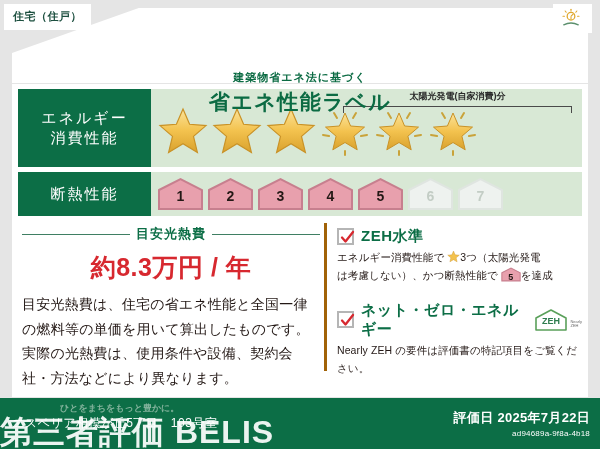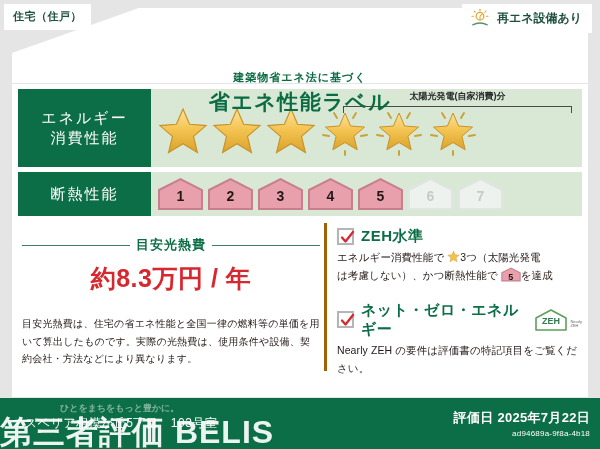--- a/index.html
+++ b/index.html
@@ -127,37 +127,37 @@
 
   
   .content {
     display: flex;
     margin: 7px 6px 0 6px;
     height: 148px;
   }
   .cost-col { width: 306px; flex: 0 0 306px; padding: 0 4px; }
   .cost-head {
     display: flex; align-items: center; gap: 6px;
-    margin-top: 13px;
+    margin-top: 2px;
   }
   .cost-head .hline { flex: 1; height: 1px; background: #3f7f63; }
   .cost-head .htxt { font-size: 13px; font-weight: bold; color: #0c6e46; letter-spacing: 1px; }
   .cost-value {
     text-align: center;
     color: #d7282f;
     font-size: 25px;
     font-weight: bold;
     margin-top: 8px;
     letter-spacing: 0.5px;
   }
   .cost-note {
-    font-size: 10px;
+    font-size: 14px;
     color: #231815;
     line-height: 1.75;
-    margin-top: 20px;
+    margin-top: 8px;
     letter-spacing: 0.2px;
   }
   .zeh-col {
     flex: 1;
     border-left: 3px solid #a16207;
     padding-left: 10px;
   }
   .zeh-item { margin-top: 4px; }
   .zeh-item + .zeh-item { margin-top: 16px; }
   .zeh-head { display: flex; align-items: center; gap: 7px; }
@@ -251,21 +251,20 @@
       <path d="M12 9 l2.6 -2.4 M12 9 l0 3" stroke="#e0a82e" stroke-width="1.2" fill="none"></path>
       <g stroke="#e0a82e" stroke-width="1.2" stroke-linecap="round">
         <line x1="12" y1="1.4" x2="12" y2="3.2"></line>
         <line x1="5.6" y1="3.3" x2="6.7" y2="4.7"></line>
         <line x1="18.4" y1="3.3" x2="17.3" y2="4.7"></line>
         <line x1="3.2" y1="9" x2="4.8" y2="9"></line>
         <line x1="20.8" y1="9" x2="19.2" y2="9"></line>
       </g>
       <path d="M4 18.5 q8 -4 16 0" fill="none" stroke="#5b8f6d" stroke-width="1.4" stroke-linecap="round"></path>
     </svg>
-    <span>再エネ設備あり</span>
   </div>
 
   <div class="title-wrap">
     <div class="title-sub">建築物省エネ法に基づく</div>
     <div class="title-main">省エネ性能ラベル</div>
   </div>
 
   <div class="inner">
 
     <div class="row energy-row">

